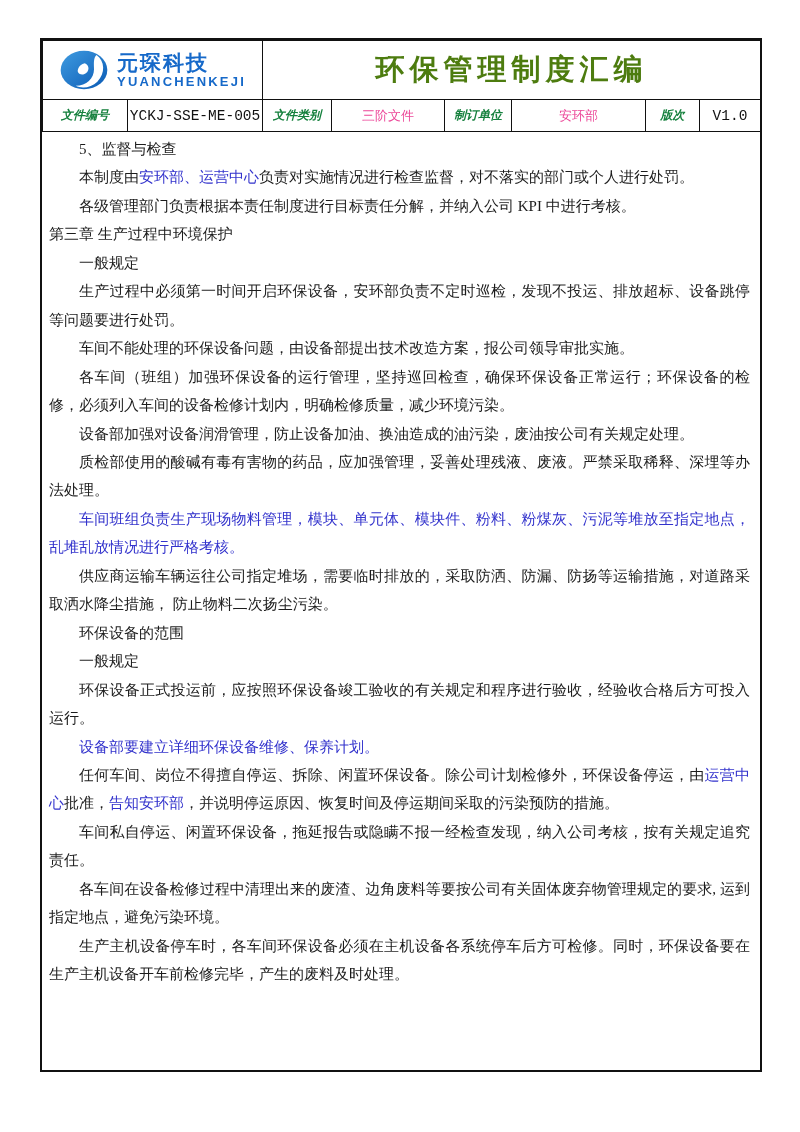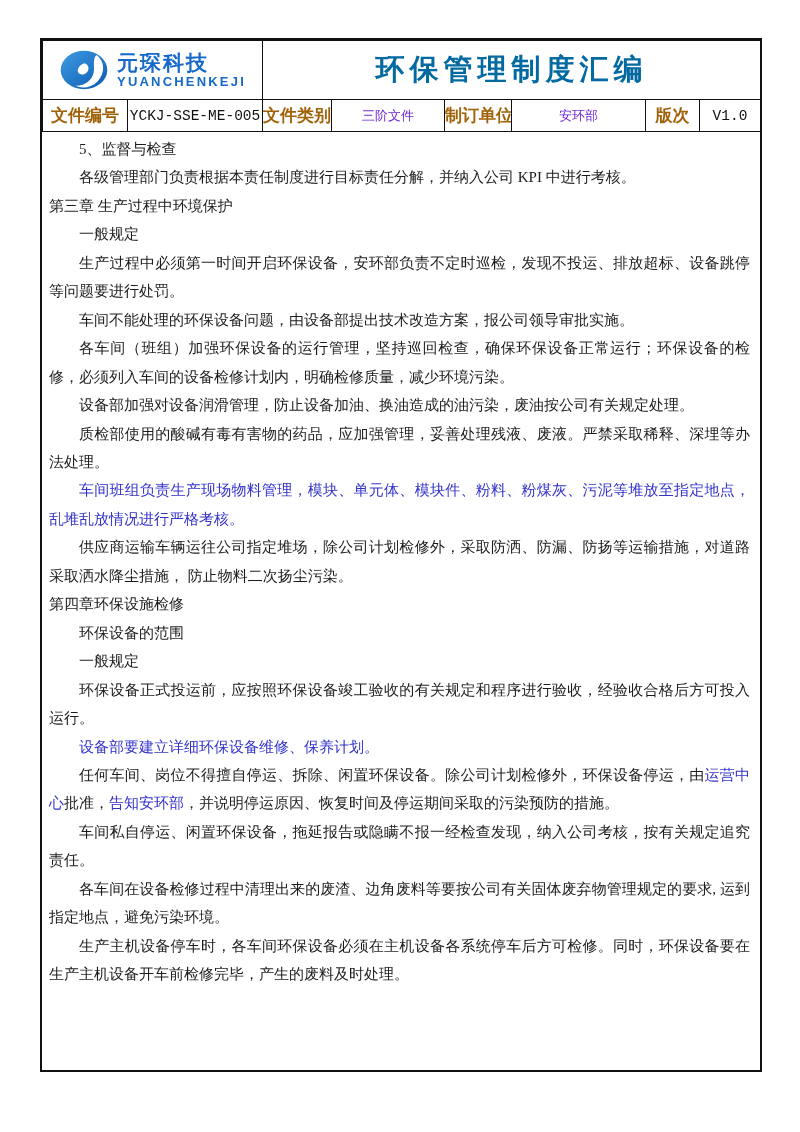--- a/index.html
+++ b/index.html
@@ -39,27 +39,27 @@
     font-size: 21px; font-weight: bold; color: #1669c9;
     letter-spacing: 2px;
     font-family: "Liberation Sans", sans-serif;
   }
   .company-sub {
     font-size: 13px; font-weight: bold; color: #1669c9;
     letter-spacing: 2.2px; margin-top: 2px;
     font-family: "Liberation Sans", sans-serif;
   }
   .doc-title {
-    font-size: 29px; font-weight: bold; color: #0369a1;
+    font-size: 29px; font-weight: bold; color: #4d7c0f;
     letter-spacing: 5px;
   }
   td.meta-label {
-    font-size: 17px; font-weight: bold; color: #a16207; height: 31px;
+    font-size: 12px; font-weight: bold; color: #15803d; height: 31px; font-style: italic;
   }
-  td.meta-value-zh { font-size: 13px; color: #6d28d9; }
+  td.meta-value-zh { font-size: 13px; color: #ec4899; }
   td.meta-value-code {
     font-size: 14.5px; color: #111;
     font-family: Liberation Mono, monospace;
   }
   .doc-body {
     padding: 3px 10px 0 7px;
     font-size: 15px;
     line-height: 28.45px;
     color: #1c1c1c;
     text-align: justify;
@@ -118,31 +118,31 @@
       <td class="meta-label">制订单位</td>
       <td class="meta-value-zh">安环部</td>
       <td class="meta-label">版次</td>
       <td class="meta-value-code">V1.0</td>
     </tr>
   </tbody>
     </table>
 
   <div class="doc-body">
       <p class="indent"><span>5、监督与检查</span></p>
+      <p class="indent"><span>本制度由</span><span class="blue">安环部、运营中心</span><span>负责对实施情况进行检查监督，对不落实的部门或个人进行处罚。</span></p>
       <p class="indent"><span>各级管理部门负责根据本责任制度进行目标责任分解，并纳入公司 KPI 中进行考核。</span></p>
       <p class="chapter"><span>第三章 生产过程中环境保护</span></p>
       <p class="indent"><span>一般规定</span></p>
       <p class="indent"><span>生产过程中必须第一时间开启环保设备，安环部负责不定时巡检，发现不投运、排放超标、设备跳停等问题要进行处罚。</span></p>
       <p class="indent"><span>车间不能处理的环保设备问题，由设备部提出技术改造方案，报公司领导审批实施。</span></p>
       <p class="indent"><span>各车间（班组）加强环保设备的运行管理，坚持巡回检查，确保环保设备正常运行；环保设备的检修，必须列入车间的设备检修计划内，明确检修质量，减少环境污染。</span></p>
       <p class="indent"><span>设备部加强对设备润滑管理，防止设备加油、换油造成的油污染，废油按公司有关规定处理。</span></p>
       <p class="indent"><span>质检部使用的酸碱有毒有害物的药品，应加强管理，妥善处理残液、废液。严禁采取稀释、深埋等办法处理。</span></p>
       <p class="indent"><span class="blue">车间班组负责生产现场物料管理，模块、单元体、模块件、粉料、粉煤灰、污泥等堆放至指定地点，乱堆乱放情况进行严格考核。</span></p>
-      <p class="indent"><span>供应商运输车辆运往公司指定堆场，除公司计划检修外，采取防洒、防漏、防扬等运输措施，对道路采取洒水降尘措施， 防止物料二次扬尘污染。</span></p>
-      <p class="chapter"><span>第四章环保设施检修</span></p>
+      <p class="indent"><span>供应商运输车辆运往公司指定堆场，需要临时排放的，采取防洒、防漏、防扬等运输措施，对道路采取洒水降尘措施， 防止物料二次扬尘污染。</span></p>
       <p class="indent"><span>环保设备的范围</span></p>
       <p class="indent"><span>一般规定</span></p>
       <p class="indent"><span>环保设备正式投运前，应按照环保设备竣工验收的有关规定和程序进行验收，经验收合格后方可投入运行。</span></p>
       <p class="indent"><span class="blue">设备部要建立详细环保设备维修、保养计划。</span></p>
       <p class="indent"><span>任何车间、岗位不得擅自停运、拆除、闲置环保设备。除公司计划检修外，环保设备停运，由</span><span class="blue">运营中心</span><span>批准，</span><span class="blue">告知安环部</span><span>，并说明停运原因、恢复时间及停运期间采取的污染预防的措施。</span></p>
       <p class="indent"><span>车间私自停运、闲置环保设备，拖延报告或隐瞒不报一经检查发现，纳入公司考核，按有关规定追究责任。</span></p>
       <p class="indent"><span>各车间在设备检修过程中清理出来的废渣、边角废料等要按公司有关固体废弃物管理规定的要求, 运到指定地点，避免污染环境。</span></p>
       <p class="indent"><span>生产主机设备停车时，各车间环保设备必须在主机设备各系统停车后方可检修。同时，环保设备要在生产主机设备开车前检修完毕，产生的废料及时处理。</span></p>
     </div>
 

